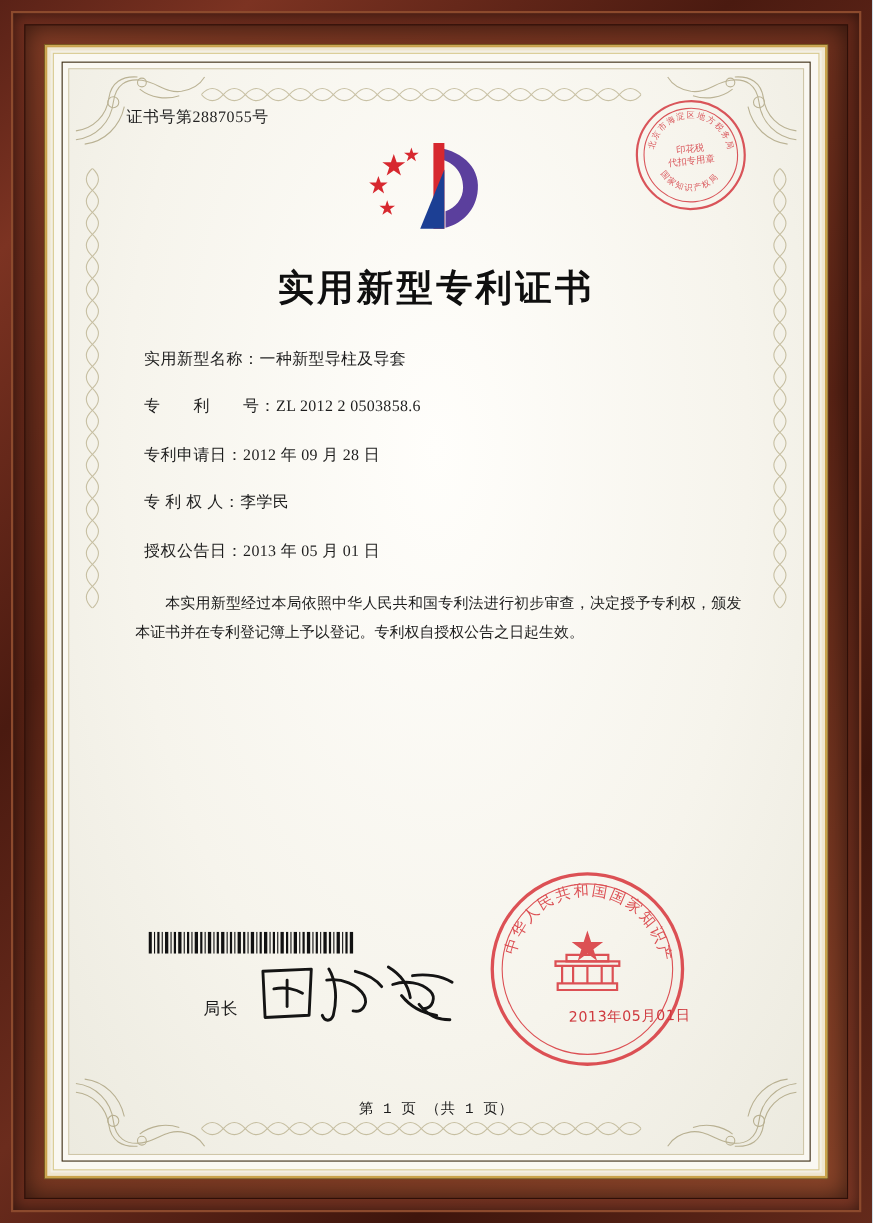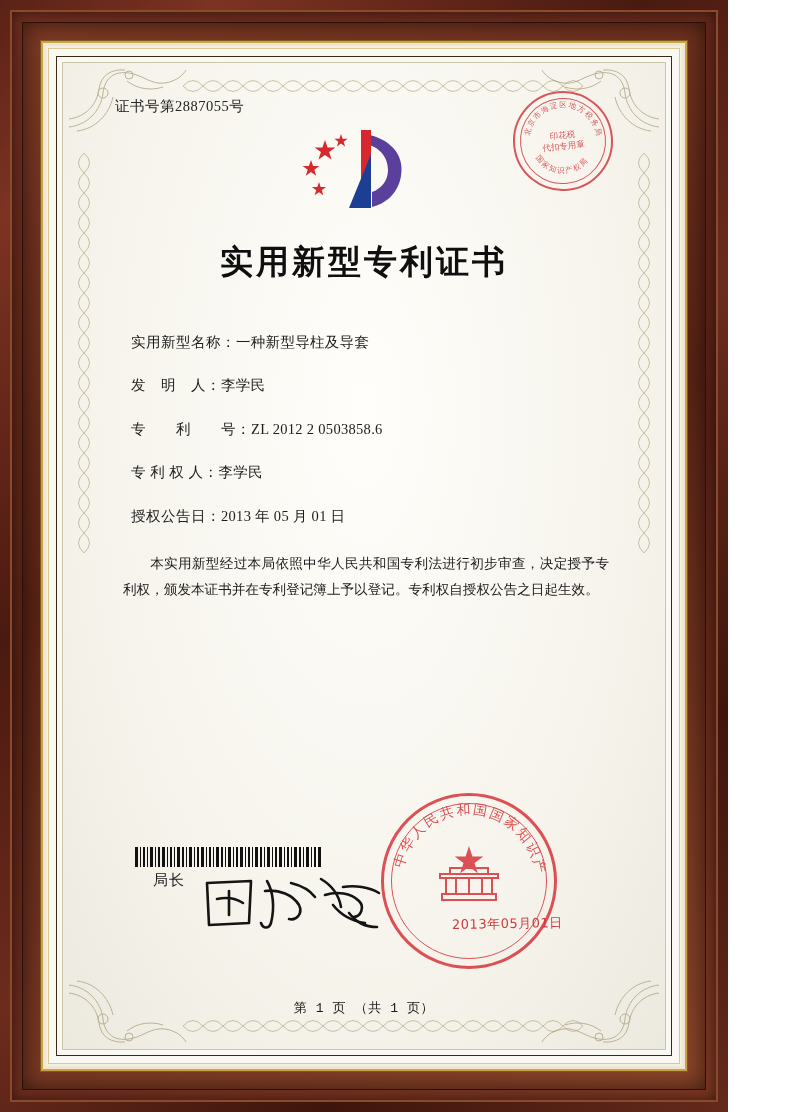--- a/index.html
+++ b/index.html
@@ -5,21 +5,21 @@
   html, body {
     margin: 0;
     padding: 0;
     background: #ffffff;
   }
   body {
     font-family: "Liberation Serif", "DejaVu Serif", serif;
   }
   .page {
     position: relative;
-    width: 728px;
+    width: 793px;
     height: 1112px;
     overflow: hidden;
     background: #7dd3fc;
   }
 
   
   .frame-outer {
     position: absolute;
     inset: 0;
     background: linear-gradient(135deg, #5a2217 0%, #7c3322 12%, #4a1a10 35%, #6b2c1d 55%, #3e150c 78%, #642a1b 100%);
@@ -148,21 +148,21 @@
     text-align: center;
     font-size: 33px;
     font-weight: bold;
     letter-spacing: 3px;
     margin-top: 24px;
     color: #0f0f0f;
     font-family: "DejaVu Sans", "Liberation Sans", sans-serif;
   }
 
   .fields {
-    margin-top: 49px;
+    margin-top: 34px;
     padding-left: 22px;
   }
   .field-row {
     font-size: 14.5px;
     line-height: 1.2;
     margin-bottom: 26px;
     color: #1d1d1d;
     white-space: nowrap;
   }
   .field-label { letter-spacing: .5px; }
@@ -186,24 +186,24 @@
     position: absolute;
     left: 26px;
     bottom: 158px;
     width: 195px;
     height: 20px;
   }
 
   
   .sig-row {
     position: absolute;
-    left: 44px;
+    left: 76px;
     bottom: 92px;
     display: flex;
-    align-items: flex-start;
+    align-items: flex-end;
     gap: 14px;
   }
   .sig-label {
     font-size: 15px;
     letter-spacing: 1px;
     padding-bottom: 6px;
   }
   .sig-mark {
     width: 190px;
     height: 62px;
@@ -377,24 +377,24 @@
         </svg>
       </div>
 
       <div class="title">实用新型专利证书</div>
 
       <div class="fields">
         <div class="field-row">
           <span class="field-label">实用新型名称：</span><span class="field-value">一种新型导柱及导套</span>
         </div>
         <div class="field-row">
-          <span class="field-label">发　明　人：</span><span class="field-value">李学民</span>
+          <span class="field-label">专　　利　　号：</span><span class="field-value">ZL 2012 2 0503858.6</span>
         </div>
         <div class="field-row">
-          <span class="field-label">专　　利　　号：</span><span class="field-value">ZL 2012 2 0503858.6</span>
+          <span class="field-label">专利申请日：</span><span class="field-value">2012 年 09 月 28 日</span>
         </div>
         <div class="field-row">
           <span class="field-label">专 利 权 人：</span><span class="field-value">李学民</span>
         </div>
         <div class="field-row">
           <span class="field-label">授权公告日：</span><span class="field-value">2013 年 05 月 01 日</span>
         </div>
       </div>
 
       <div class="paras">

